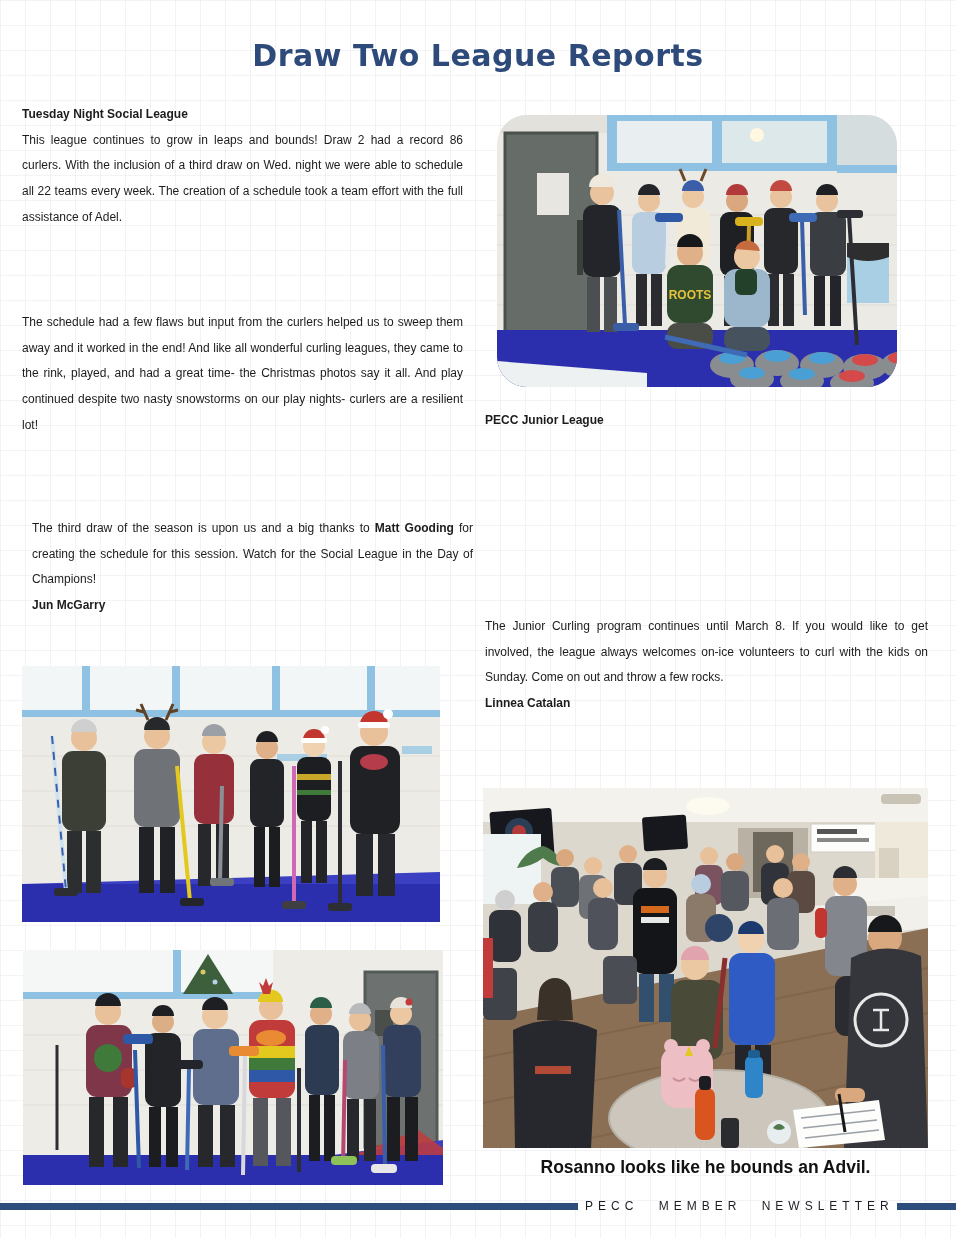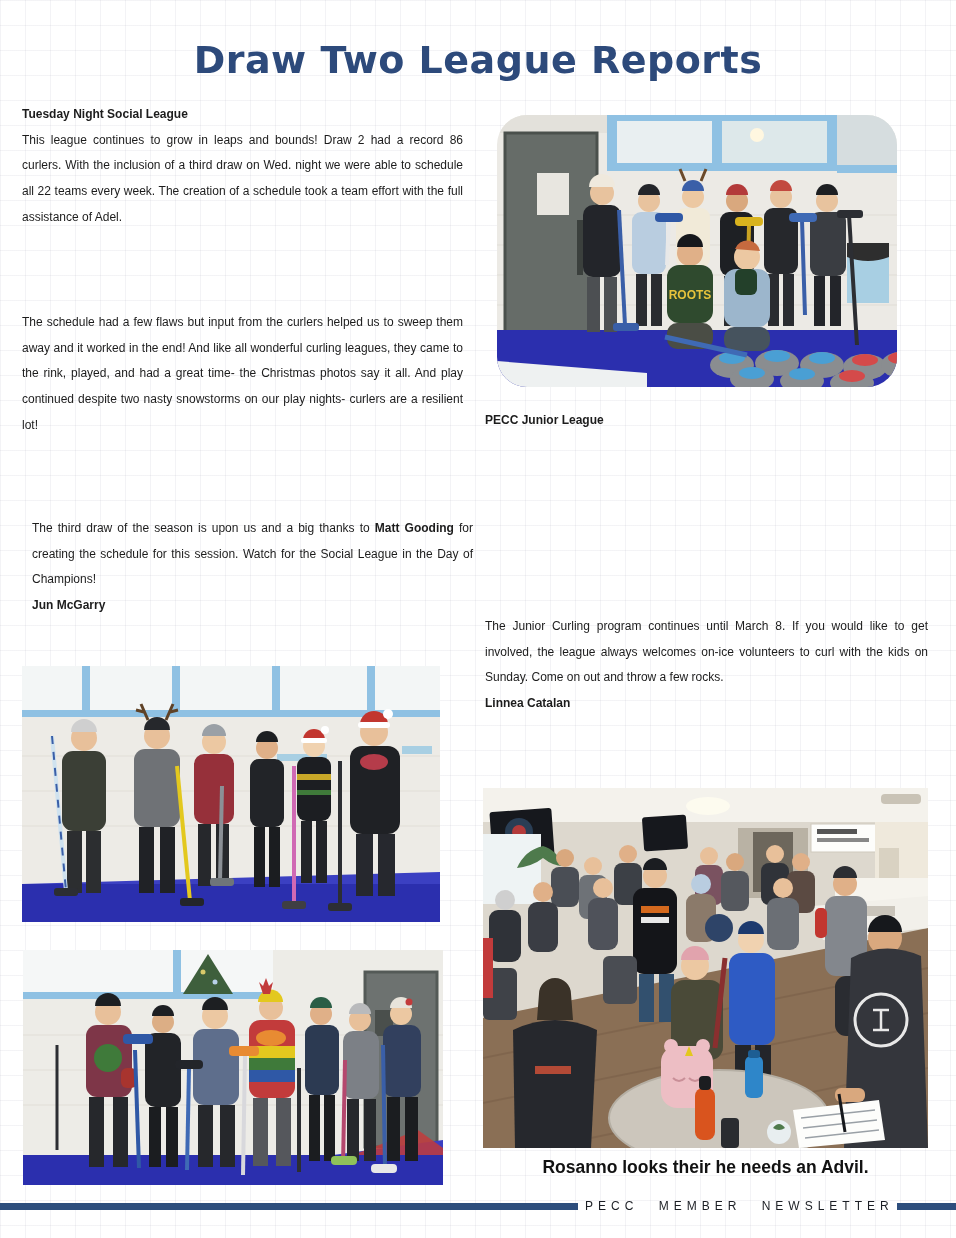--- a/index.html
+++ b/index.html
@@ -16,21 +16,21 @@
       linear-gradient(rgba(190,190,205,0.18) 1px, transparent 1px),
       linear-gradient(90deg, rgba(190,190,205,0.18) 1px, transparent 1px);
     background-size:25px 25px;
     overflow:hidden;
   }
   .title{
     position:absolute;left:0;top:38px;width:956px;
     text-align:center;
     font-family:"DejaVu Sans",sans-serif;
     font-weight:bold;
-    font-size:38px;
+    font-size:30px;
     letter-spacing:0.5px;
     color:#2d4a7b;
   }
   .textblock{
     position:absolute;
     font-size:12px;
     line-height:25.7px;
     color:#1c1c1c;
     text-align:justify;
   }
@@ -524,19 +524,19 @@
         </g>
       <line x1="356" y1="306" x2="362" y2="344" stroke="#16181c" stroke-width="3"></line>
 
       <circle cx="296" cy="344" r="12" fill="#e8eef0"></circle>
         <path d="M290 340 q6 -8 12 0 q-6 4 -12 0" fill="#4e7a4c"></path>
 
       <rect x="238" y="330" width="18" height="30" rx="4" fill="#2a2c30"></rect>
     </svg>
   </div>
 
-  <div class="caption">Rosanno looks their he needs an Advil.</div>
+  <div class="caption">Rosanno looks like he bounds an Advil.</div>
 
   <div class="footer-bar left"></div>
   <div class="footer-text">PECC MEMBER NEWSLETTER</div>
   <div class="footer-bar right"></div>
 
 </div>
 
 </body></html>

